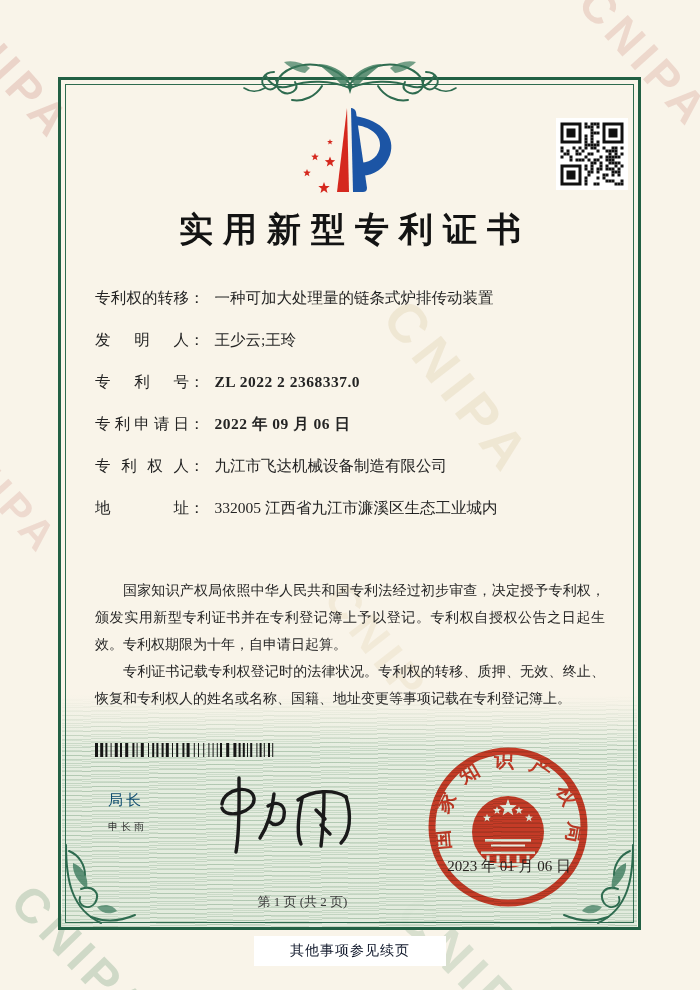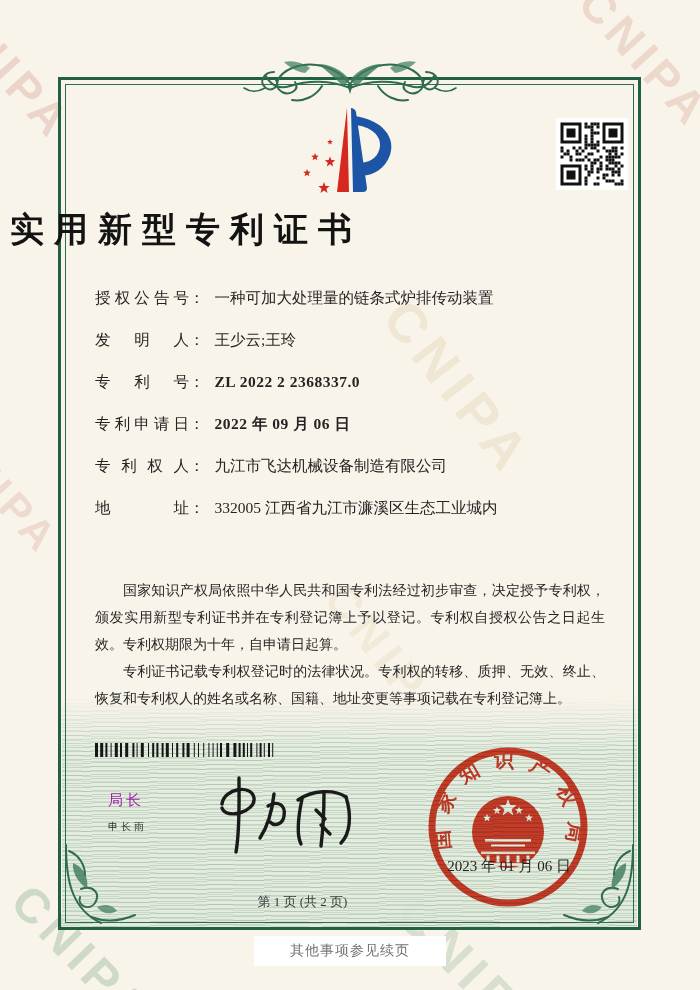--- a/index.html
+++ b/index.html
@@ -35,50 +35,50 @@
   
   .ornament-top{position:absolute;left:230px;top:50px;width:240px;height:60px;}
   .corner{position:absolute;width:78px;height:84px;}
   .corner-left{left:61px;top:843px;}
   .corner-right{left:560px;top:843px;transform:scaleX(-1);}
 
   
   .cert-number{position:absolute;left:94px;top:119px;font-size:15px;letter-spacing:2px;color:#3b3b3b;}
   .logo{position:absolute;left:295px;top:100px;width:115px;height:100px;}
   .qr{position:absolute;left:556px;top:118px;width:72px;height:72px;background:#ffffff;}
-  .title{position:absolute;left:0;top:207px;width:700px;text-align:left;
+  .title{position:absolute;left:0;top:207px;width:700px;text-align:center;
       font-size:34px;font-weight:bold;letter-spacing:10px;text-indent:10px;color:#131313;}
 
   
   .fields{position:absolute;left:95px;top:288px;width:516px;font-size:15.5px;color:#242424;}
   .row{height:20px;margin-bottom:22px;white-space:nowrap;}
   .field-label{display:inline-block;width:94px;text-align:justify;text-align-last:justify;}
   .colon{display:inline-block;margin-right:10px;}
   .pair2{margin-left:14px;}
   .num{letter-spacing:.5px;font-weight:bold;}
 
   
   .paras{position:absolute;left:95px;top:577px;width:510px;font-size:14px;line-height:27px;
       text-align:justify;color:#262626;}
   .paras p{margin:0;text-indent:2em;}
 
   
   .barcode{position:absolute;left:95px;top:743px;width:186px;height:14px;}
   .director-title{position:absolute;left:108px;top:791px;font-family:"Liberation Sans","DejaVu Sans",sans-serif;
-      font-size:15px;letter-spacing:3px;color:#a21caf;text-align:right;}
+      font-size:15px;letter-spacing:3px;color:#0c4a6e;text-align:right;}
   .director-name{position:absolute;left:108px;top:820px;font-family:Liberation Mono, monospace;
       font-size:10px;letter-spacing:3px;color:#2b2b2b;}
   .signature{position:absolute;left:196px;top:772px;width:170px;height:86px;}
   .seal{position:absolute;left:425px;top:744px;width:166px;height:166px;mix-blend-mode:multiply;opacity:.95;}
   .seal-date{position:absolute;left:428px;top:857px;width:162px;text-align:center;
       font-size:15px;color:#26221f;}
 
   .page-info{position:absolute;left:0;top:893px;width:605px;text-align:center;font-size:13px;color:#3a3a3a;}
   .cont-band{position:absolute;left:254px;top:936px;width:192px;height:30px;background:#ffffff;
-      text-align:center;line-height:30px;font-size:14px;color:#737373;letter-spacing:1px;}
+      text-align:center;line-height:30px;font-size:14px;color:#0f172a;letter-spacing:1px;}
 </style>
 </head>
 <body>
 
 <div class="page">
 
   <div class="wm wm-1">CNIPA</div>
   <div class="wm wm-2">CNIPA</div>
   <div class="wm wm-3">CNIPA</div>
   <div class="wm wm-4">CNIPA</div>
@@ -271,21 +271,21 @@
         <rect x="54" y="60" width="3" height="3" fill="#111"></rect>
         <rect x="57" y="60" width="3" height="3" fill="#111"></rect>
         <rect x="60" y="60" width="3" height="3" fill="#111"></rect>
       </g>
   </svg>
 
   <div class="title">实用新型专利证书</div>
 
   <div class="fields">
     <div class="row">
-      <span class="field-label">授权公告号</span><span class="colon">：</span><span class="field-value">一种可加大处理量的链条式炉排传动装置</span>
+      <span class="field-label">专利权的转移</span><span class="colon">：</span><span class="field-value">一种可加大处理量的链条式炉排传动装置</span>
     </div>
     <div class="row">
       <span class="field-label">发明人</span><span class="colon">：</span><span class="field-value">王少云;王玲</span>
     </div>
     <div class="row">
       <span class="field-label">专利号</span><span class="colon">：</span><span class="field-value num">ZL 2022 2 2368337.0</span>
     </div>
     <div class="row">
       <span class="field-label">专利申请日</span><span class="colon">：</span><span class="field-value num">2022 年 09 月 06 日</span>
     </div>

